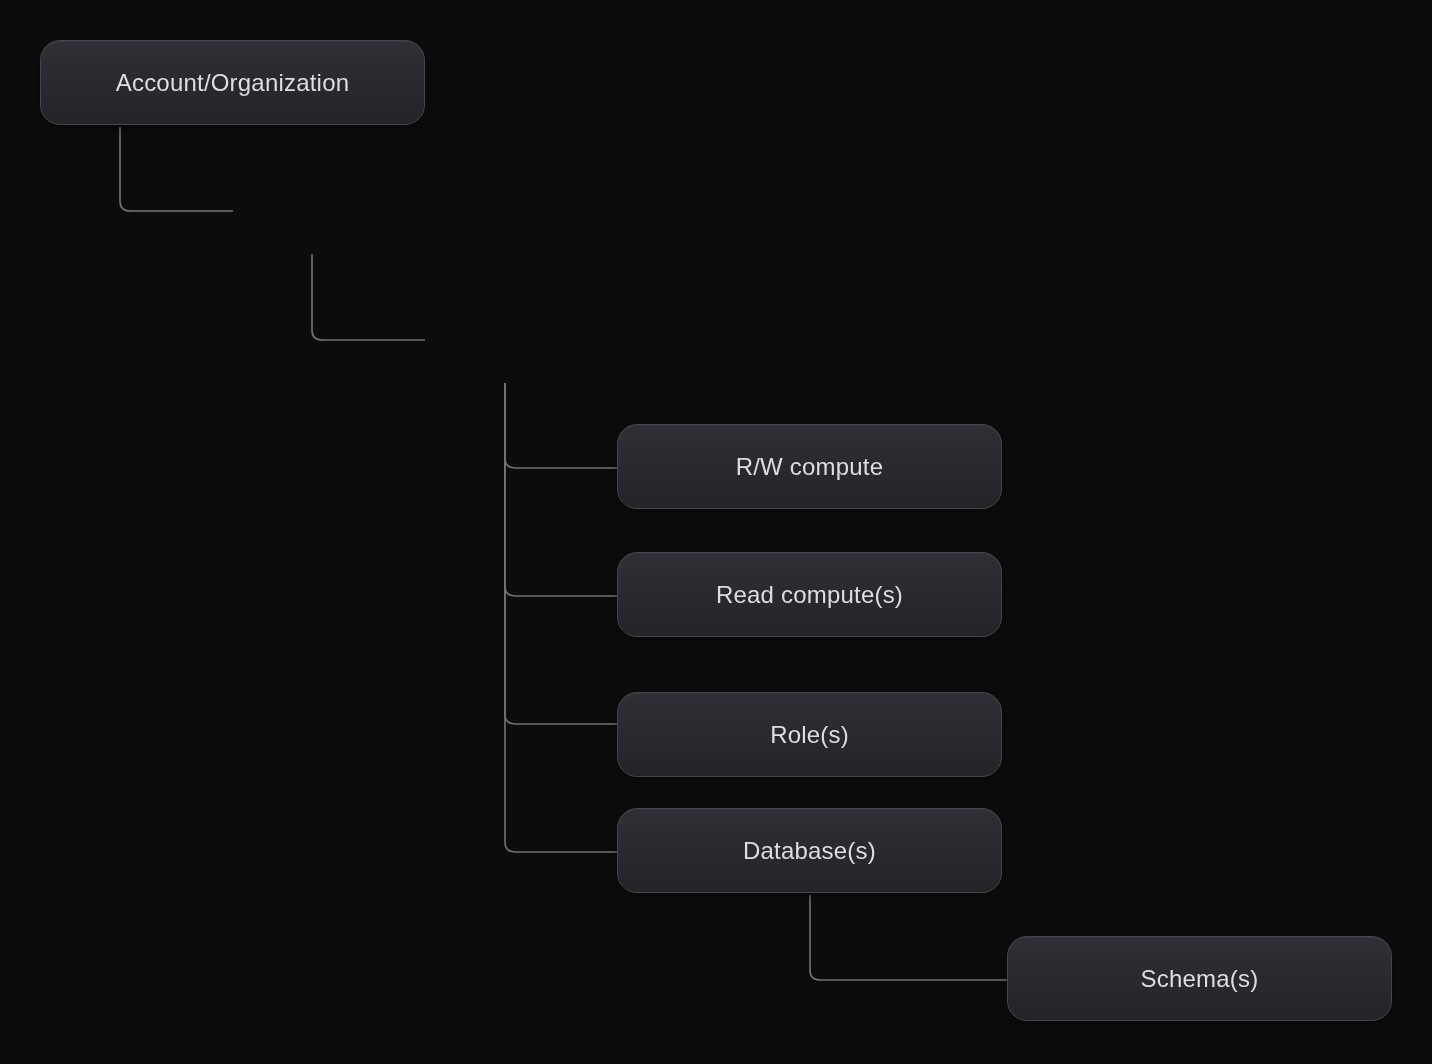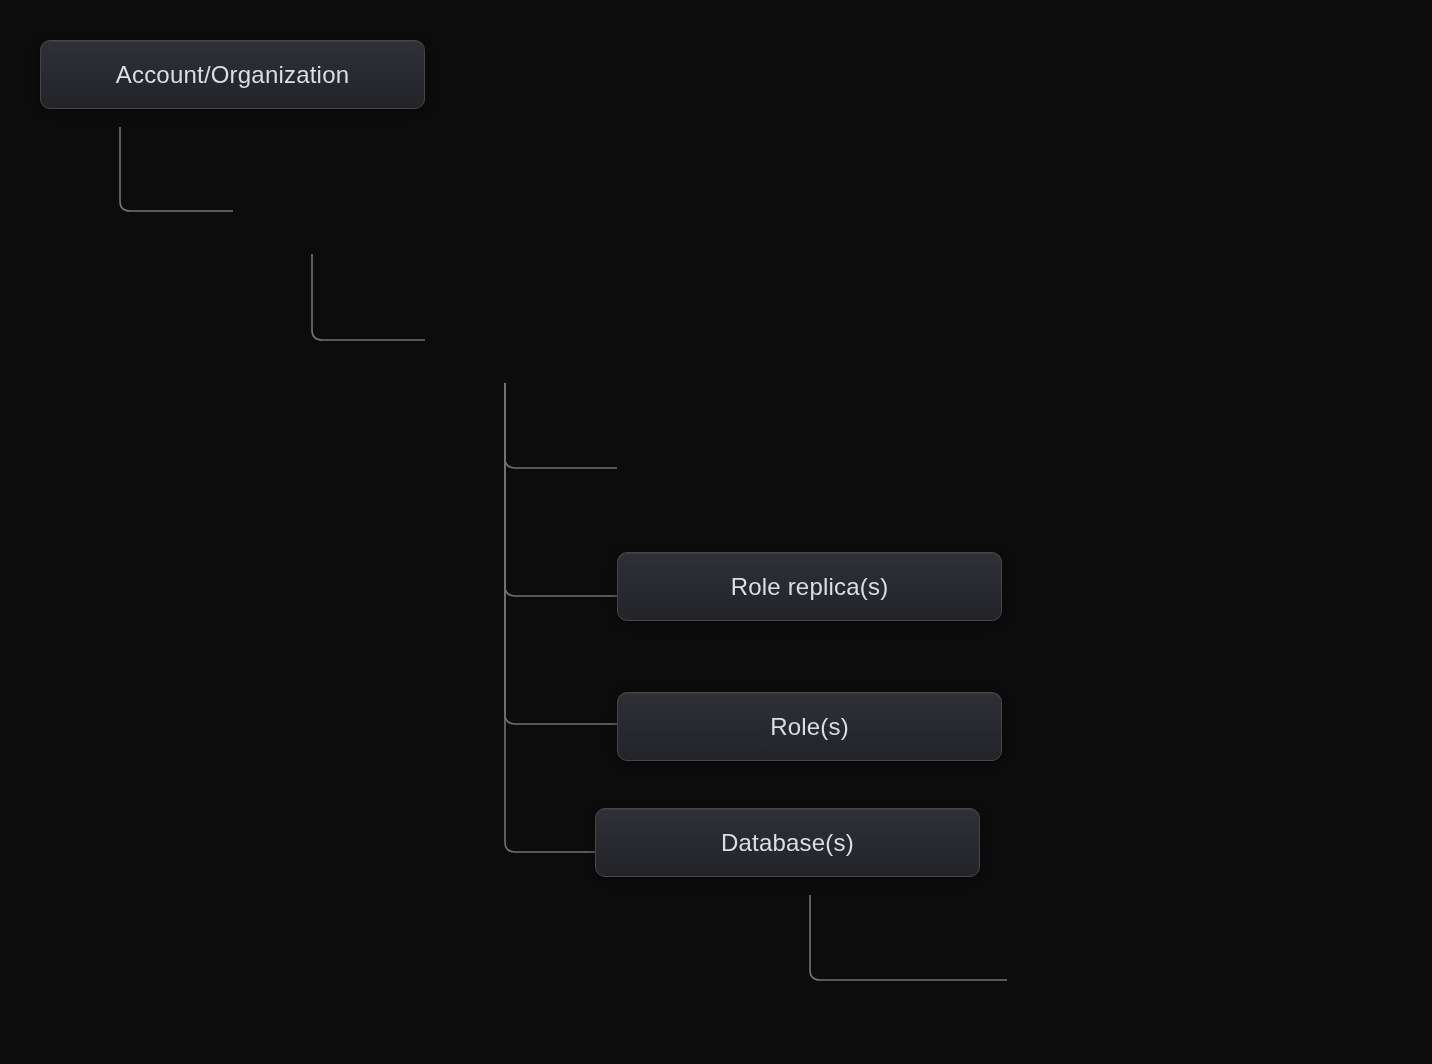--- a/index.html
+++ b/index.html
@@ -19,24 +19,24 @@
     position: absolute;
     left: 0;
     top: 0;
     width: 1432px;
     height: 1064px;
     pointer-events: none;
   }
   .node {
     position: absolute;
     width: 385px;
-    height: 69px;
+    height: 85px;
     box-sizing: border-box;
     border: 1px solid #44464c;
-    border-radius: 10px;
+    border-radius: 20px;
     background: linear-gradient(180deg, #2f3036 0%, #232428 100%);
     box-shadow: inset 0 1px 0 rgba(255,255,255,0.05), 0 2px 8px rgba(0,0,0,0.45);
     display: flex;
     align-items: center;
     justify-content: center;
     color: #dcdee2;
     font-size: 24px;
     font-weight: 400;
     letter-spacing: 0.2px;
     white-space: nowrap;
@@ -56,17 +56,19 @@
     <path class="edge" d="M120,127 V201 Q120,211 130,211 H233"></path>
     <path class="edge" d="M312,254 V330 Q312,340 322,340 H425"></path>
     <path class="edge" d="M505,383 V458 Q505,468 515,468 H617"></path>
     <path class="edge" d="M505,383 V586 Q505,596 515,596 H617"></path>
     <path class="edge" d="M505,383 V714 Q505,724 515,724 H617"></path>
     <path class="edge" d="M505,383 V842 Q505,852 515,852 H617"></path>
     <path class="edge" d="M810,895 V970 Q810,980 820,980 H1007"></path>
   </svg>
 
   <div class="node" style="left:40px;  top:40px;">Account/Organization</div>
-  <div class="node" style="left:617px; top:552px;">Role replica(s)</div>
+  <div class="node" style="left:617px; top:424px;">R/W compute</div>
+  <div class="node" style="left:617px; top:552px;">Read compute(s)</div>
   <div class="node" style="left:617px; top:692px;">Role(s)</div>
-  <div class="node" style="left:595px; top:808px;">Database(s)</div>
+  <div class="node" style="left:617px; top:808px;">Database(s)</div>
+  <div class="node" style="left:1007px;top:936px;">Schema(s)</div>
 
 </div>
 
 </body></html>

